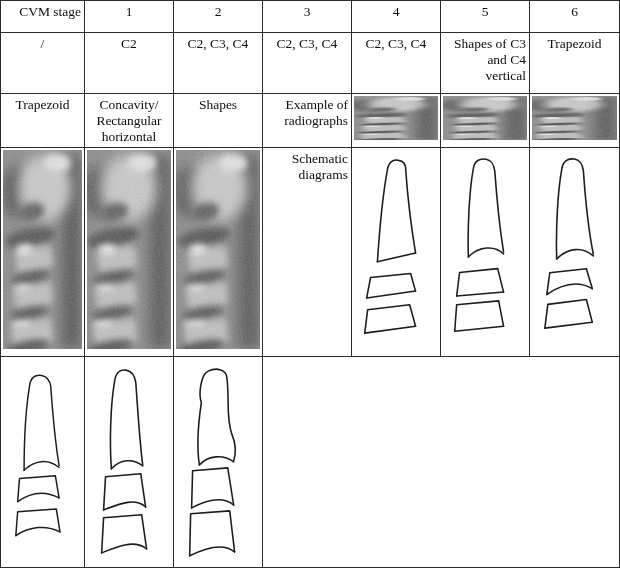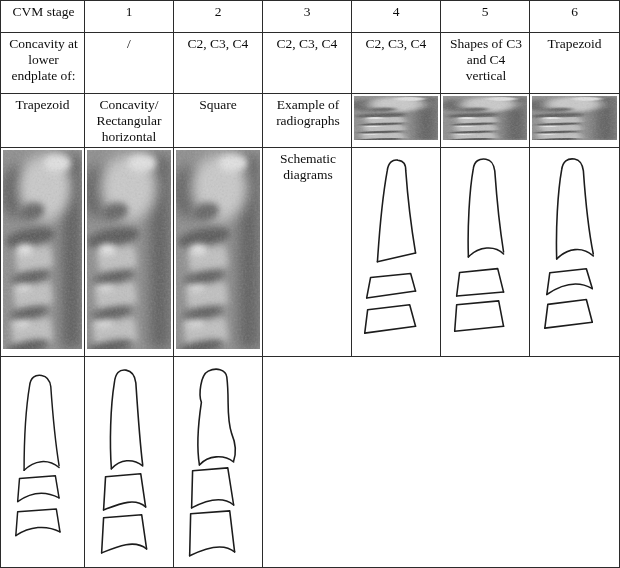--- a/index.html
+++ b/index.html
@@ -21,21 +21,21 @@
   .cell{
     border-right:1px solid var(--grid);
     border-bottom:1px solid var(--grid);
     font-size:13.5px;line-height:1.18;color:#0d0d0d;
     padding:3px 3px 2px 3px;
     overflow:hidden;
     box-sizing:border-box;
   }
   .cell:nth-child(7n){border-right:none;}
   .cell:nth-child(n+29){border-bottom:none;}
-  .rowlabel{text-align:center;padding-left:5px;}
+  .rowlabel{text-align:right;padding-left:5px;}
   .center{text-align:center;}
   .imgcell{padding:2px 2px 7px 2px;}
   .imgcell .xray{width:100%;height:100%;}
   .imgcell svg{display:block;width:100%;height:100%;}
   .schemcell{padding:1px;}
   .schemcell svg{display:block;width:100%;height:100%;}
   .schem path{fill:none;stroke:var(--outline);stroke-width:1.6;stroke-linecap:round;stroke-linejoin:round;}
 </style>
 </head>
 <body>
@@ -43,31 +43,31 @@
 <div class="cvm-table">
 
   <div class="cell rowlabel">CVM stage</div>
   <div class="cell center">1</div>
   <div class="cell center">2</div>
   <div class="cell center">3</div>
   <div class="cell center">4</div>
   <div class="cell center">5</div>
   <div class="cell center">6</div>
 
-  <div class="cell rowlabel">Concavity at lower endplate of:</div>
   <div class="cell center">/</div>
+  <div class="cell center">C2</div>
   <div class="cell center">C2, C3, C4</div>
   <div class="cell center">C2, C3, C4</div>
   <div class="cell center">C2, C3, C4</div>
 
   <div class="cell rowlabel">Shapes of C3 and C4 vertical</div>
   <div class="cell center">Trapezoid</div>
   <div class="cell center">Trapezoid</div>
   <div class="cell center">Concavity/ Rectangular horizontal</div>
-  <div class="cell center">Square</div>
+  <div class="cell center">Shapes</div>
 
   <div class="cell rowlabel">Example of radiographs</div>
   <div class="cell imgcell">
       <div class="xray">
   <svg viewBox="0 0 87 200" preserveAspectRatio="none">
     <defs>
       <filter id="b0" x="-40%" y="-40%" width="180%" height="180%">
               <feGaussianBlur stdDeviation="3.5"></feGaussianBlur>
             </filter>
       <filter id="bb0" x="-40%" y="-40%" width="180%" height="180%">

